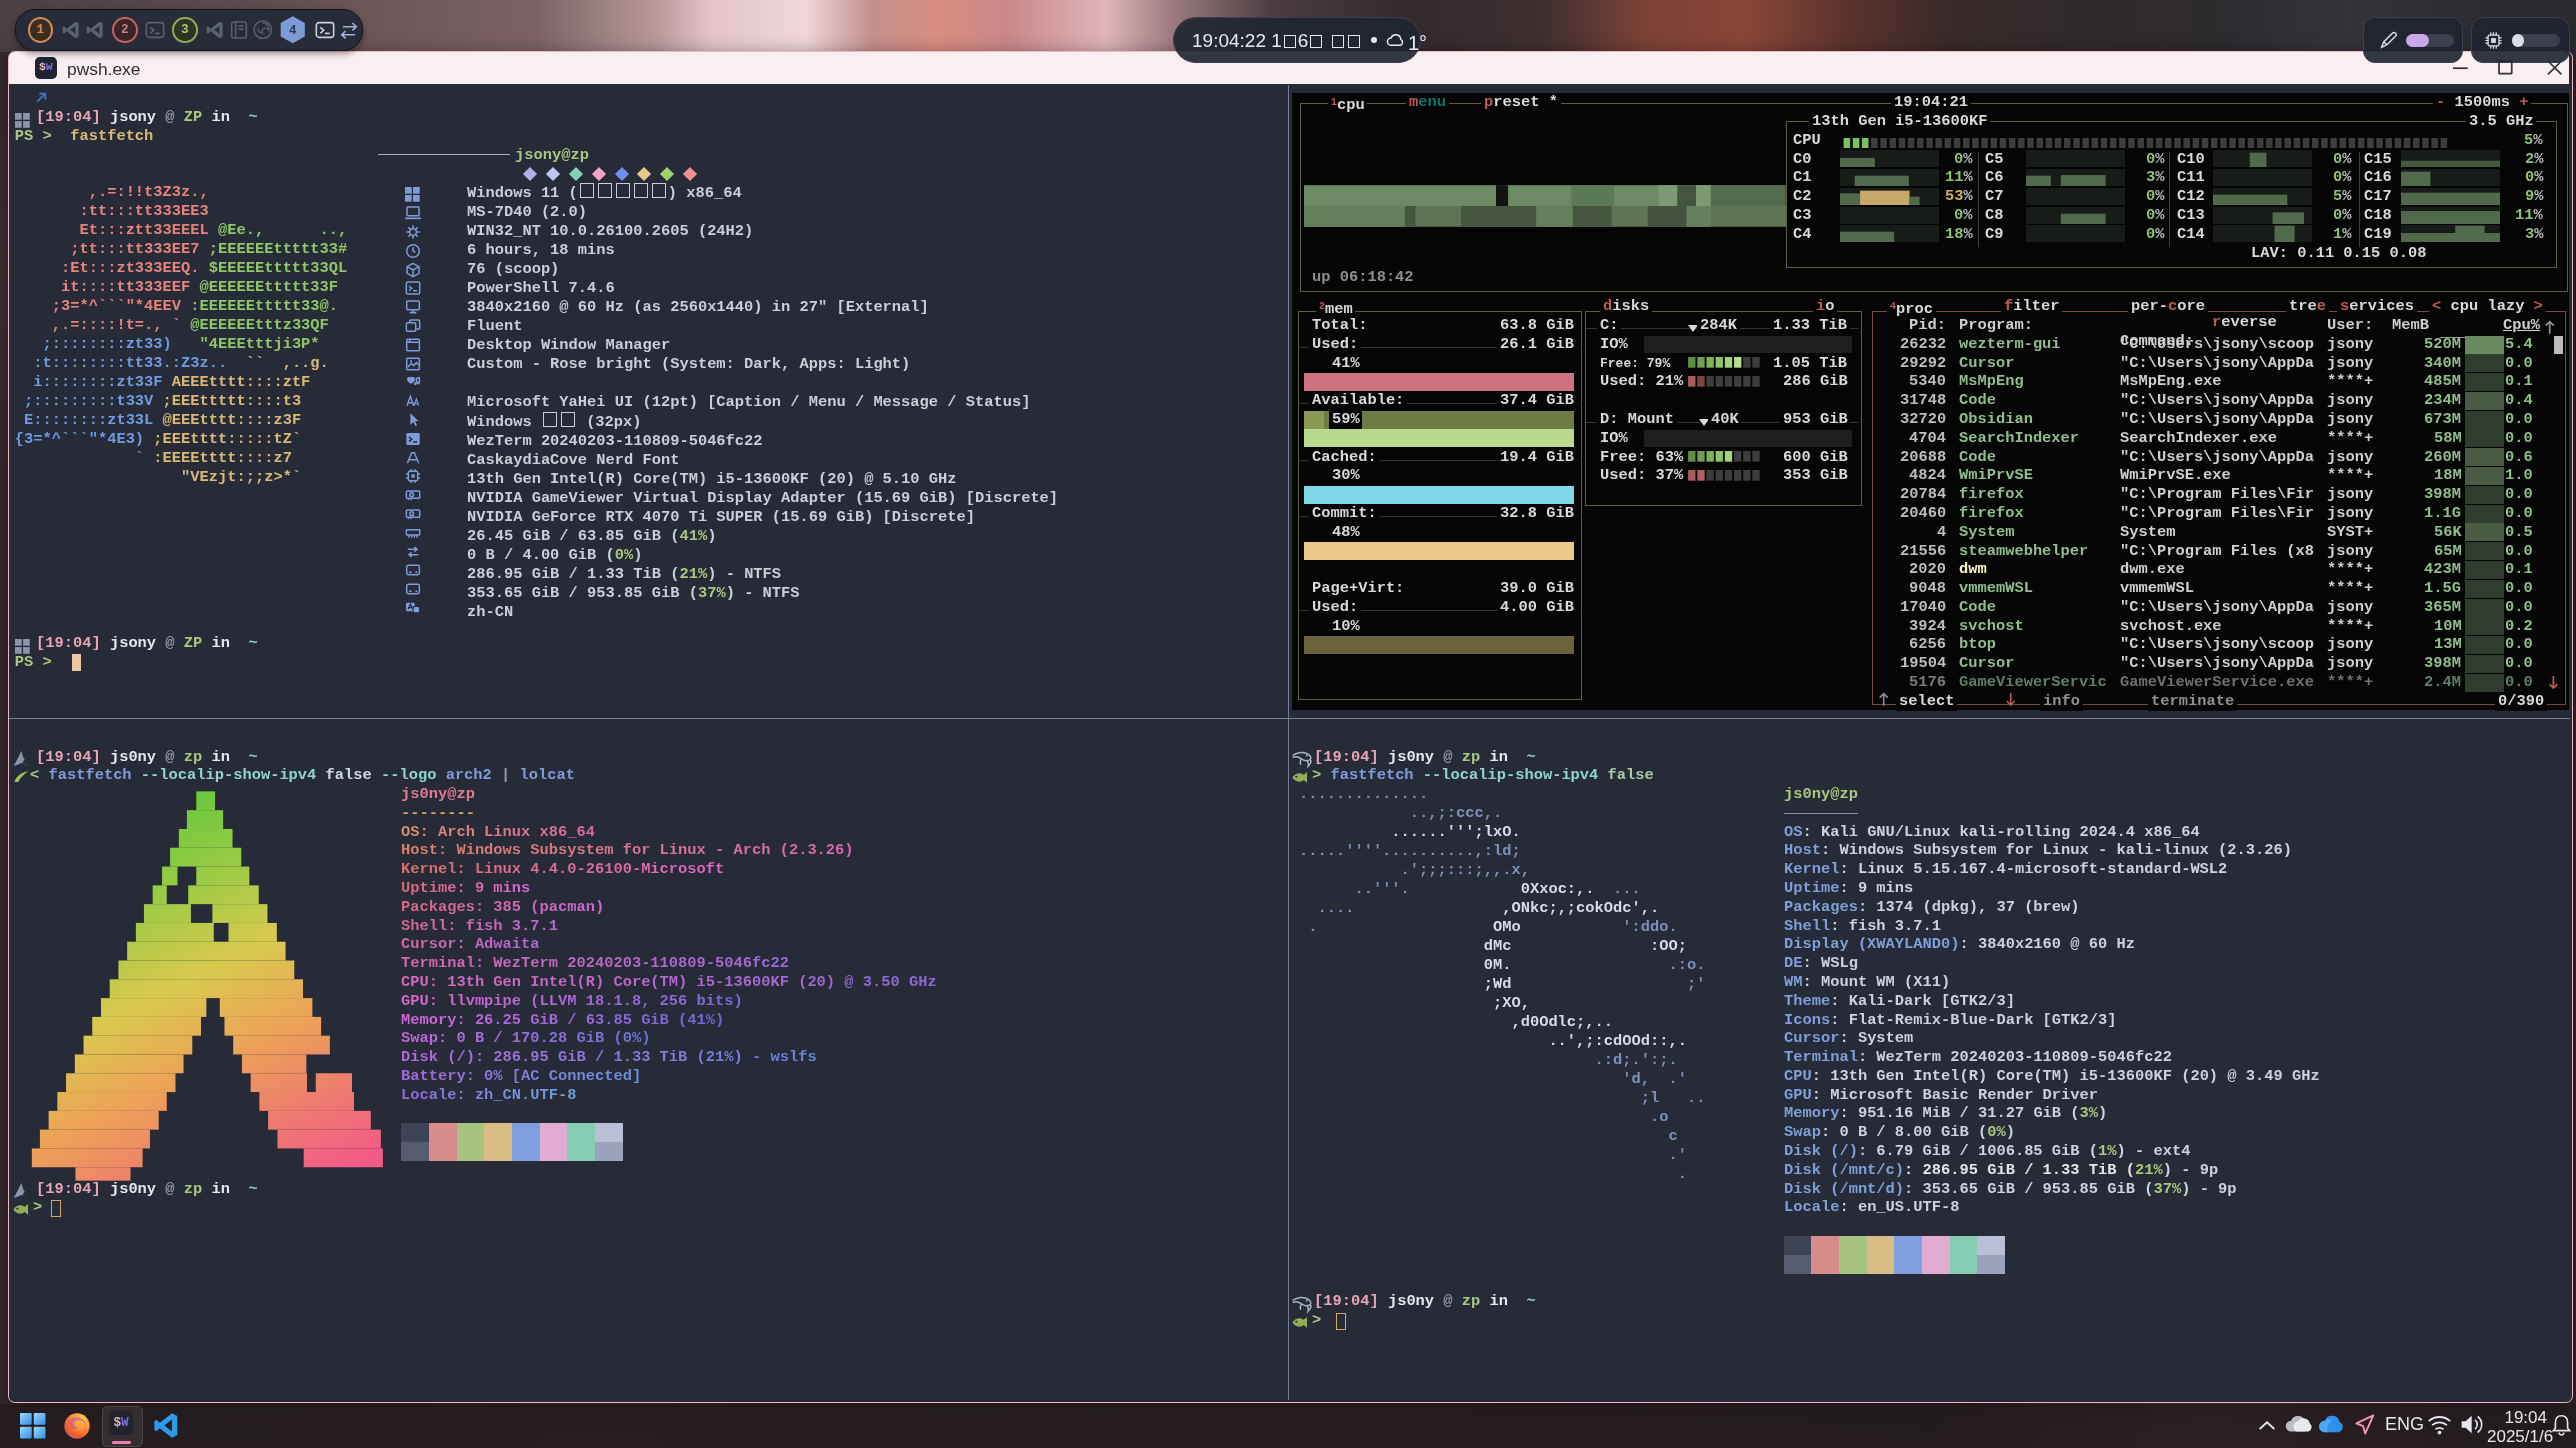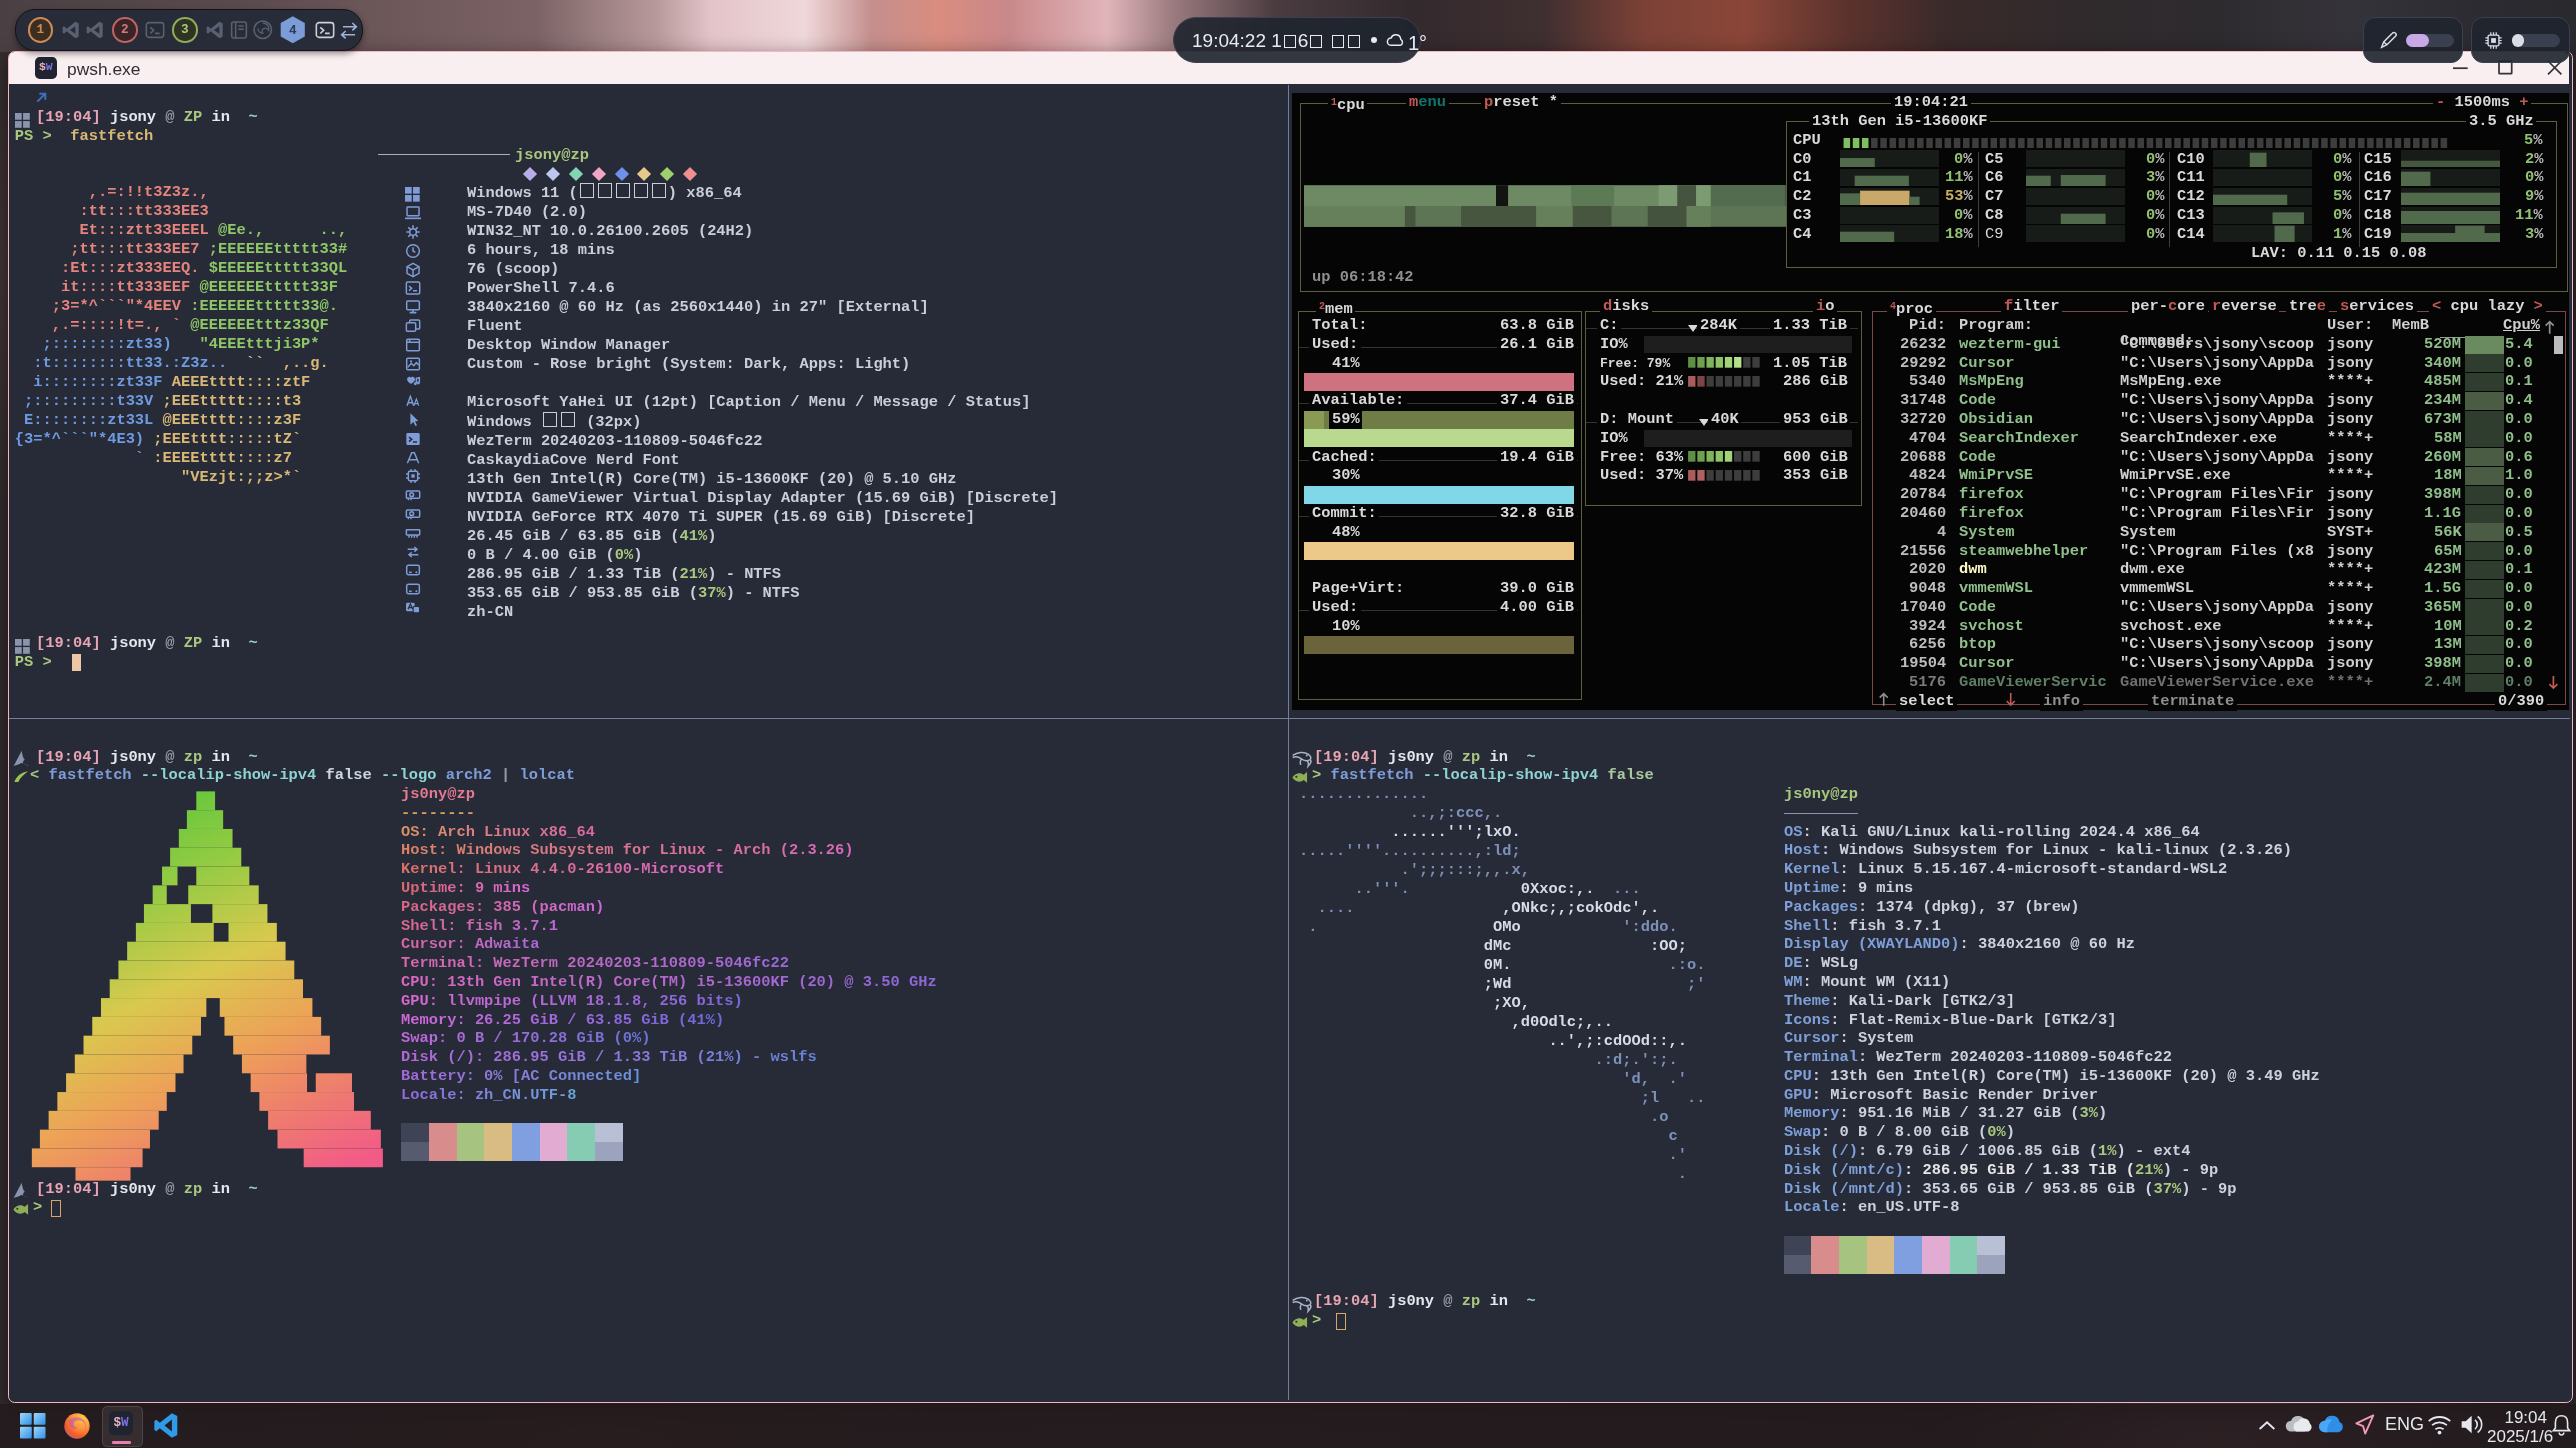--- a/index.html
+++ b/index.html
@@ -305,21 +305,21 @@
     <pre style="position:absolute;left:1985px;top:187px;margin:0;font-family:'Liberation Mono',monospace;font-size:15.4px;line-height:19px;color:#d9d9d9;font-weight:700;padding:0 2.7px;margin-left:-2.7px;"><span style="color:#d9d9d9;font-weight:700;">C7</span></pre>
     <div style="position:absolute;left:2026px;top:188px;width:99px;height:17.4px;background:#181c18;"></div>
     <svg style="position:absolute;left:2026px;top:188px;" width="99" height="17.4" viewBox="0 0 148 26"></svg>
     <pre style="position:absolute;left:2146px;top:187px;margin:0;font-family:'Liberation Mono',monospace;font-size:15.4px;line-height:19px;color:#d9d9d9;font-weight:700;padding:0 2.7px;margin-left:-2.7px;"><span style="color:#90c070;font-weight:700;">0</span><span style="color:#b8b8b8;font-weight:700;">%</span></pre>
     <pre style="position:absolute;left:1985px;top:206px;margin:0;font-family:'Liberation Mono',monospace;font-size:15.4px;line-height:19px;color:#d9d9d9;font-weight:700;padding:0 2.7px;margin-left:-2.7px;"><span style="color:#d9d9d9;font-weight:700;">C8</span></pre>
     <div style="position:absolute;left:2026px;top:207px;width:99px;height:17.4px;background:#181c18;"></div>
     <svg style="position:absolute;left:2026px;top:207px;" width="99" height="17.4" viewBox="0 0 148 26">
       <rect x="52" y="10" width="67" height="16" fill="#526a4c"></rect>
     </svg>
     <pre style="position:absolute;left:2146px;top:206px;margin:0;font-family:'Liberation Mono',monospace;font-size:15.4px;line-height:19px;color:#d9d9d9;font-weight:700;padding:0 2.7px;margin-left:-2.7px;"><span style="color:#90c070;font-weight:700;">0</span><span style="color:#b8b8b8;font-weight:700;">%</span></pre>
-    <pre style="position:absolute;left:1985px;top:225px;margin:0;font-family:'Liberation Mono',monospace;font-size:15.4px;line-height:19px;color:#d9d9d9;font-weight:700;padding:0 2.7px;margin-left:-2.7px;"><span style="color:#d9d9d9;font-weight:400;">C9</span></pre>
+    <pre style="position:absolute;left:1985px;top:225px;margin:0;font-family:'Liberation Mono',monospace;font-size:15.4px;line-height:19px;color:#d9d9d9;font-weight:700;padding:0 2.7px;margin-left:-2.7px;"><span style="color:#d9d9d9;font-weight:700;">C9</span></pre>
     <div style="position:absolute;left:2026px;top:225px;width:99px;height:17.4px;background:#181c18;"></div>
     <svg style="position:absolute;left:2026px;top:225px;" width="99" height="17.4" viewBox="0 0 148 26"></svg>
     <pre style="position:absolute;left:2146px;top:225px;margin:0;font-family:'Liberation Mono',monospace;font-size:15.4px;line-height:19px;color:#d9d9d9;font-weight:700;padding:0 2.7px;margin-left:-2.7px;"><span style="color:#90c070;font-weight:700;">0</span><span style="color:#b8b8b8;font-weight:700;">%</span></pre>
     <pre style="position:absolute;left:2177px;top:150px;margin:0;font-family:'Liberation Mono',monospace;font-size:15.4px;line-height:19px;color:#d9d9d9;font-weight:700;padding:0 2.7px;margin-left:-2.7px;"><span style="color:#d9d9d9;font-weight:700;text-align:center;">C10</span></pre>
     <div style="position:absolute;left:2213px;top:150px;width:99px;height:17.4px;background:#181c18;"></div>
     <svg style="position:absolute;left:2213px;top:150px;" width="99" height="17.4" viewBox="0 0 148 26">
       <rect x="55" y="4" width="25" height="22" fill="#526a4c"></rect>
     </svg>
     <pre style="position:absolute;left:2333px;top:150px;margin:0;font-family:'Liberation Mono',monospace;font-size:15.4px;line-height:19px;color:#d9d9d9;font-weight:700;padding:0 2.7px;margin-left:-2.7px;"><span style="color:#90c070;font-weight:700;">0</span><span style="color:#b8b8b8;font-weight:700;">%</span></pre>
     <pre style="position:absolute;left:2177px;top:168px;margin:0;font-family:'Liberation Mono',monospace;font-size:15.4px;line-height:19px;color:#d9d9d9;font-weight:700;padding:0 2.7px;margin-left:-2.7px;"><span style="color:#d9d9d9;font-weight:700;">C11</span></pre>
@@ -472,21 +472,21 @@
       <rect x="41.2" width="11" height="16" fill="#3d3d3d"></rect>
       <rect x="55.0" width="11" height="16" fill="#3d3d3d"></rect>
       <rect x="68.8" width="11" height="16" fill="#3d3d3d"></rect>
       <rect x="82.5" width="11" height="16" fill="#3d3d3d"></rect>
       <rect x="96.2" width="11" height="16" fill="#3d3d3d"></rect>
     </svg>
     <pre style="position:absolute;left:1783px;top:466px;margin:0;font-family:'Liberation Mono',monospace;font-size:15.4px;line-height:19px;color:#d9d9d9;font-weight:700;padding:0 2.7px;margin-left:-2.7px;"><span style="color:#d9d9d9;font-weight:700;">353 GiB</span></pre>
     <pre style="position:absolute;left:1890px;top:297px;margin:0;font-family:'Liberation Mono',monospace;font-size:15.4px;line-height:19px;color:#d9d9d9;font-weight:700;background:#050505;padding:0 2.7px;margin-left:-2.7px;"><span style="color:#c05a55;font-weight:700;font-size:10px;vertical-align:4px;">4</span><span style="color:#d9d9d9;font-weight:700;">proc</span></pre>
     <pre style="position:absolute;left:2004px;top:297px;margin:0;font-family:'Liberation Mono',monospace;font-size:15.4px;line-height:19px;color:#d9d9d9;font-weight:700;background:#050505;padding:0 2.7px;margin-left:-2.7px;"><span style="color:#c05a55;font-weight:700;">f</span><span style="color:#d9d9d9;font-weight:700;">ilter</span></pre>
     <pre style="position:absolute;left:2131px;top:297px;margin:0;font-family:'Liberation Mono',monospace;font-size:15.4px;line-height:19px;color:#d9d9d9;font-weight:700;background:#050505;padding:0 2.7px;margin-left:-2.7px;"><span style="color:#d9d9d9;font-weight:700;">per-</span><span style="color:#c05a55;font-weight:700;">c</span><span style="color:#d9d9d9;font-weight:700;">ore</span></pre>
-    <pre style="position:absolute;left:2212px;top:297px;margin:0;font-family:'Liberation Mono',monospace;font-size:15.4px;line-height:19px;color:#d9d9d9;font-weight:700;background:#050505;padding:0 2.7px;margin-left:-2.7px;text-align:right;"><span style="color:#c05a55;font-weight:700;">r</span><span style="color:#d9d9d9;font-weight:700;">everse</span></pre>
+    <pre style="position:absolute;left:2212px;top:297px;margin:16px;font-family:'Liberation Mono',monospace;font-size:15.4px;line-height:19px;color:#d9d9d9;font-weight:700;background:#050505;padding:0 2.7px;margin-left:-2.7px;text-align:right;"><span style="color:#c05a55;font-weight:700;">r</span><span style="color:#d9d9d9;font-weight:700;">everse</span></pre>
     <pre style="position:absolute;left:2289px;top:297px;margin:0;font-family:'Liberation Mono',monospace;font-size:15.4px;line-height:19px;color:#d9d9d9;font-weight:700;background:#050505;padding:0 2.7px;margin-left:-2.7px;"><span style="color:#d9d9d9;font-weight:700;">tre</span><span style="color:#c05a55;font-weight:700;">e</span></pre>
     <pre style="position:absolute;left:2340px;top:297px;margin:0;font-family:'Liberation Mono',monospace;font-size:15.4px;line-height:19px;color:#d9d9d9;font-weight:700;background:#050505;padding:0 2.7px;margin-left:-2.7px;"><span style="color:#c05a55;font-weight:700;">s</span><span style="color:#d9d9d9;font-weight:700;">ervices</span></pre>
     <pre style="position:absolute;left:2432px;top:297px;margin:0;font-family:'Liberation Mono',monospace;font-size:15.4px;line-height:19px;color:#d9d9d9;font-weight:700;background:#050505;padding:0 2.7px;margin-left:-2.7px;"><span style="color:#c05a55;font-weight:700;">&lt;</span><span style="color:#d9d9d9;font-weight:700;"> cpu lazy </span><span style="color:#c05a55;font-weight:700;">&gt;</span></pre>
     <pre style="position:absolute;left:1909px;top:316px;margin:0;font-family:'Liberation Mono',monospace;font-size:15.4px;line-height:19px;color:#d9d9d9;font-weight:700;padding:0 2.7px;margin-left:-2.7px;"><span style="color:#cfcfcf;font-weight:700;">Pid:</span></pre>
     <pre style="position:absolute;left:1959px;top:316px;margin:0;font-family:'Liberation Mono',monospace;font-size:15.4px;line-height:19px;color:#d9d9d9;font-weight:700;padding:0 2.7px;margin-left:-2.7px;"><span style="color:#cfcfcf;font-weight:700;">Program:</span></pre>
     <pre style="position:absolute;left:2120px;top:316px;margin:16px;font-family:'Liberation Mono',monospace;font-size:15.4px;line-height:19px;color:#d9d9d9;font-weight:700;padding:0 2.7px;margin-left:-2.7px;"><span style="color:#cfcfcf;font-weight:700;">Command:</span></pre>
     <pre style="position:absolute;left:2327px;top:316px;margin:0;font-family:'Liberation Mono',monospace;font-size:15.4px;line-height:19px;color:#d9d9d9;font-weight:700;padding:0 2.7px;margin-left:-2.7px;"><span style="color:#cfcfcf;font-weight:700;">User:</span></pre>
     <pre style="position:absolute;left:2392px;top:316px;margin:0;font-family:'Liberation Mono',monospace;font-size:15.4px;line-height:19px;color:#d9d9d9;font-weight:700;padding:0 2.7px;margin-left:-2.7px;"><span style="color:#cfcfcf;font-weight:700;">MemB</span></pre>
     <pre style="position:absolute;left:2503px;top:316px;margin:0;font-family:'Liberation Mono',monospace;font-size:15.4px;line-height:19px;color:#d9d9d9;font-weight:700;padding:0 2.7px;margin-left:-2.7px;"><span style="color:#cfcfcf;font-weight:700;text-decoration:underline;">Cpu%</span></pre>
     <div style="position:absolute;left:2440px;top:337px;width:64px;height:1.3px;background:#9a9a9a;"></div>

